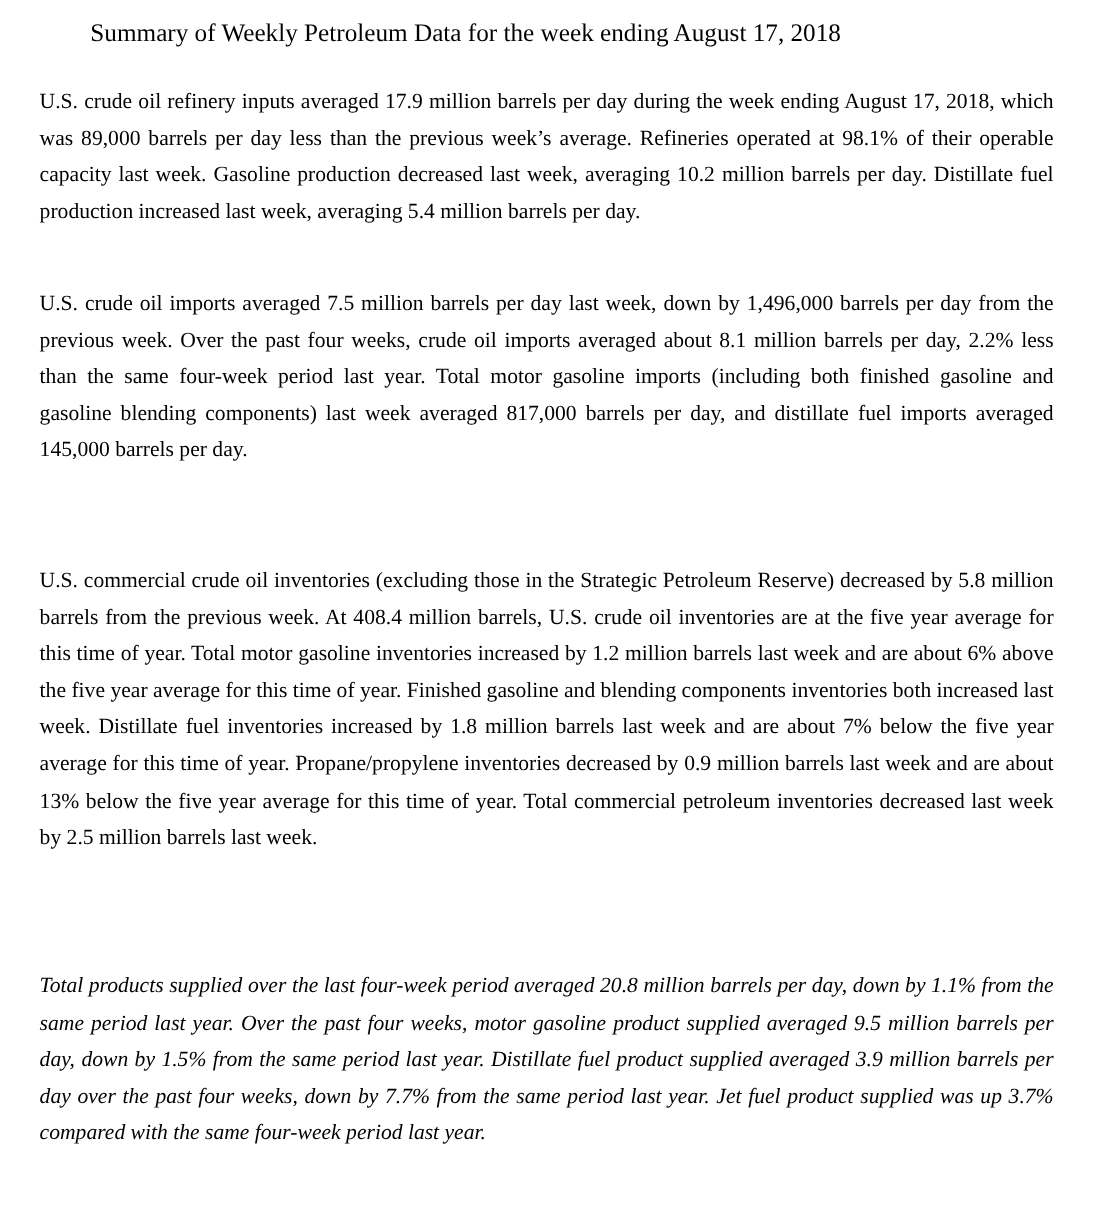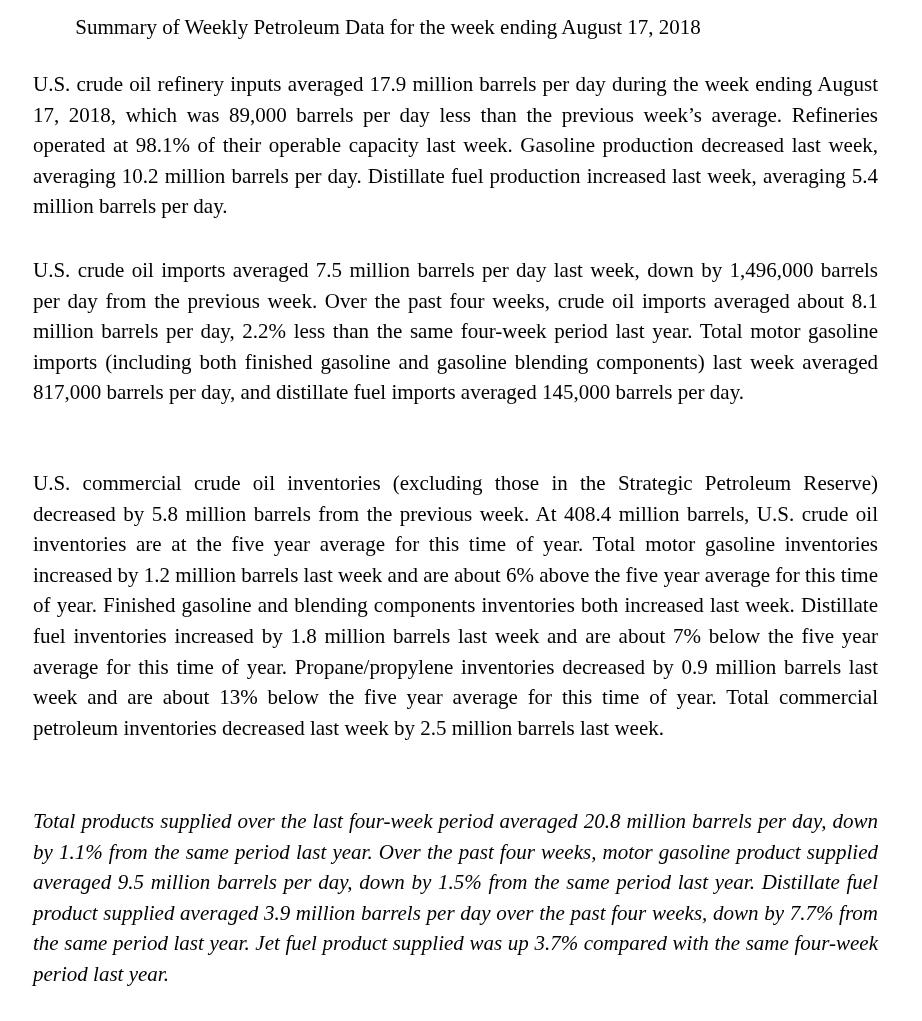--- a/index.html
+++ b/index.html
@@ -24,26 +24,26 @@
       font-size: 21px;
       line-height: 30px;
       margin: 0;
       font-weight: normal;
     }
     .para {
       position: absolute;
       left: 33px;
       width: 845px;
       margin: 0;
-      font-size: 21px;
+      font-size: 18px;
       line-height: 30.6px;
       text-align: justify;
     }
     #p1 { top: 69px; }
-    #p2 { top: 255px; }
+    #p2 { top: 237px; }
     #p3 { top: 468px; font-family: Liberation Serif, serif; }
     #p4 { top: 806px; font-style: italic; }
   </style>
 </head>
 <body>
 
 <h1 class="title">Summary of Weekly Petroleum Data for the week ending August 17, 2018</h1>
 
 <p class="para" id="p1">U.S. crude oil refinery inputs averaged 17.9 million barrels per day during the week ending August 17, 2018, which was 89,000 barrels per day less than the previous week’s average. Refineries operated at 98.1% of their operable capacity last week. Gasoline production decreased last week, averaging 10.2 million barrels per day. Distillate fuel production increased last week, averaging 5.4 million barrels per day.</p>
 <p class="para" id="p2">U.S. crude oil imports averaged 7.5 million barrels per day last week, down by 1,496,000 barrels per day from the previous week. Over the past four weeks, crude oil imports averaged about 8.1 million barrels per day, 2.2% less than the same four-week period last year. Total motor gasoline imports (including both finished gasoline and gasoline blending components) last week averaged 817,000 barrels per day, and distillate fuel imports averaged 145,000 barrels per day.</p>

